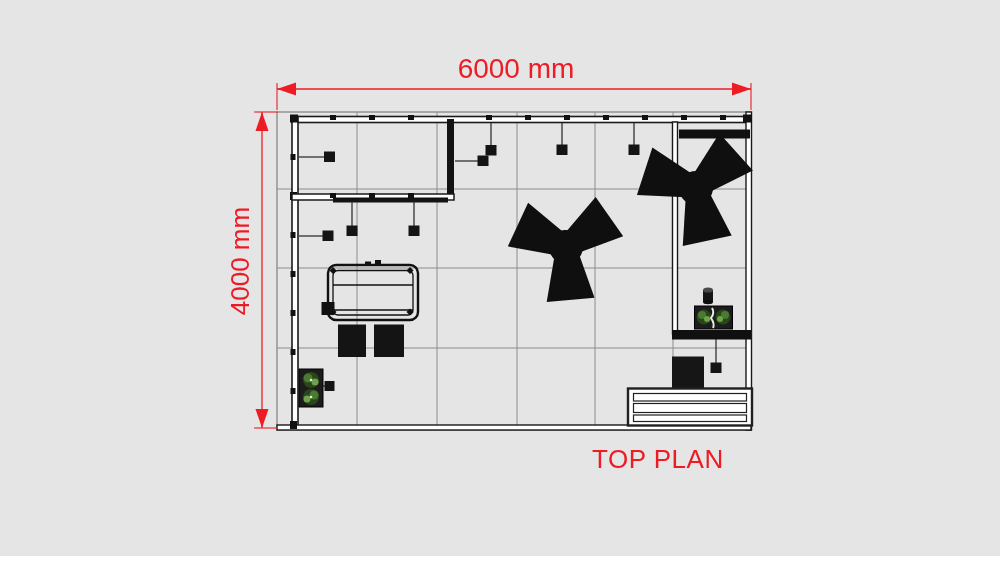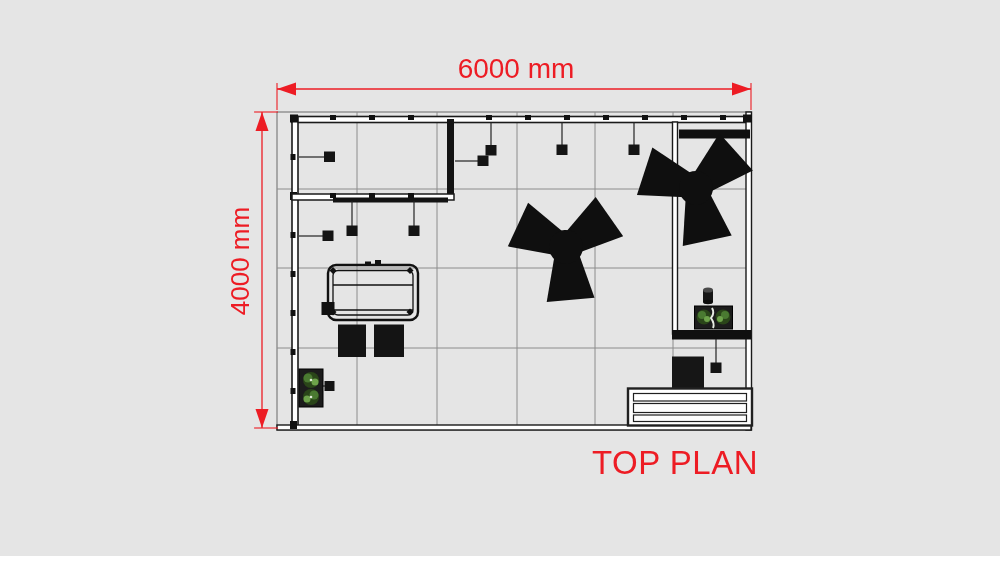--- a/index.html
+++ b/index.html
@@ -5,21 +5,21 @@
   html,body{margin:0;padding:0;background:#ffffff;}
   .stage{position:relative;width:1000px;height:556px;background:#e5e5e5;overflow:hidden;
          font-family:"Liberation Sans",sans-serif;}
   .stage svg{position:absolute;left:0;top:0;}
   .dim-label{position:absolute;color:#ed1c24;text-align:center;line-height:1.1;
              font-family:"Liberation Sans",sans-serif;}
   .dim-horiz{left:452px;top:54px;width:128px;height:30px;font-size:28px;}
   .dim-vert{left:180px;top:245px;width:124px;height:32px;font-size:26px;
             transform:rotate(-90deg);transform-origin:50% 50%;}
   .plan-title{position:absolute;left:592px;top:444px;width:176px;height:40px;
-              color:#ed1c24;font-size:33px;letter-spacing:0.5px;text-align:left;
+              color:#ed1c24;font-size:26px;letter-spacing:0.5px;text-align:left;
               font-family:"Liberation Sans",sans-serif;}
 </style>
 </head>
 <body>
 
 <div class="stage">
 <svg width="1000" height="563" viewBox="0 0 1000 563">
 
   <g stroke="#8c8c8c" stroke-width="1" fill="none">
     <rect x="277" y="112" width="474" height="318" stroke="#6b6b6b"></rect>

